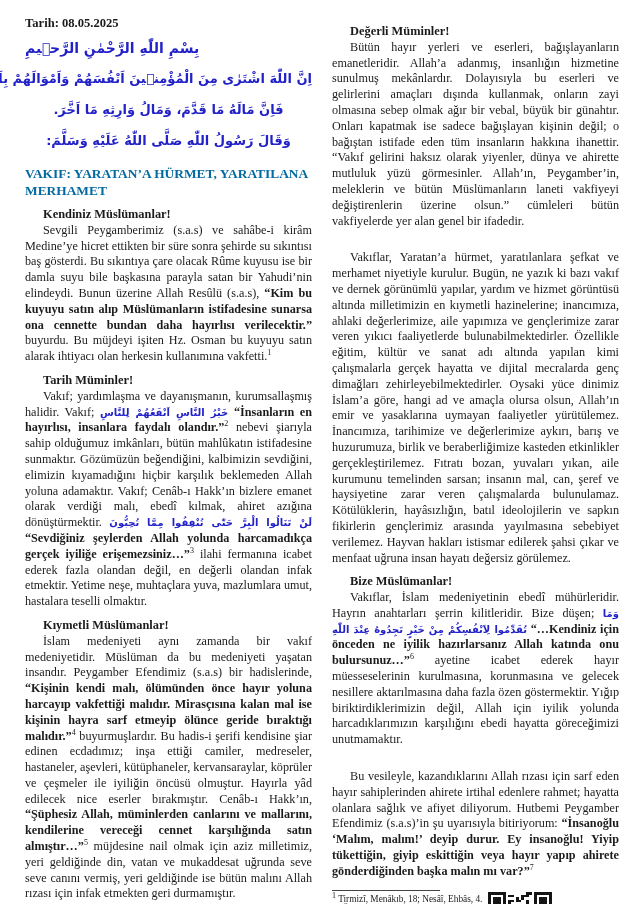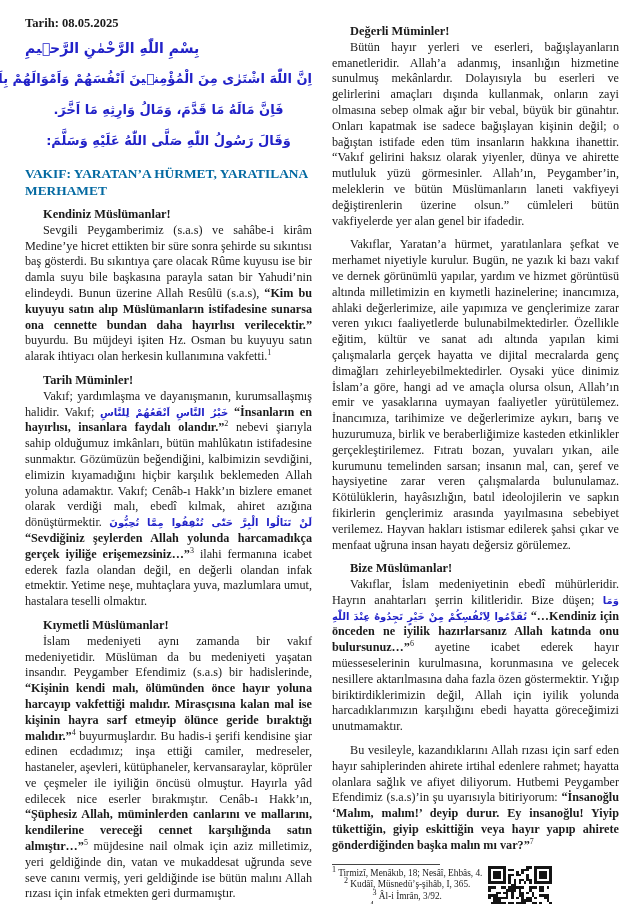--- a/index.html
+++ b/index.html
@@ -27,21 +27,21 @@
     font-size:13.4px;line-height:16.5px;font-weight:bold;text-align:left;
     margin:10px 0 0 0;color:#0369a1;
   }
   .blocks{display:block;}
   .heading{font-weight:bold;text-indent:18px;margin:8px 0 0 0;font-size:12.4px;line-height:15.8px;}
   .col-right .blocks > .heading:first-child{}
   .para{
     text-align:justify;text-indent:18px;margin:0;
     font-size:12.2px;line-height:15.8px;
   }
-  .para.spaced{margin-top:8px;}
+  .para.spaced{margin-top:21px;}
   .t-n{}
   .t-b{font-weight:bold;}
   .t-ar{
     font-family:"DejaVu Sans",sans-serif;direction:rtl;unicode-bidi:embed;
     color:var(--ar-blue);font-weight:bold;font-size:10px;
   }
   sup.t-sup,.fn-item sup{font-size:8px;line-height:0;}
   .footer-row{display:flex;align-items:flex-start;margin-top:6px;}
   .footnotes{flex:1;padding-right:6px;}
   .fn-rule{width:108px;border-top:1px solid #444;margin:4px 0 3px 0;height:0;}

